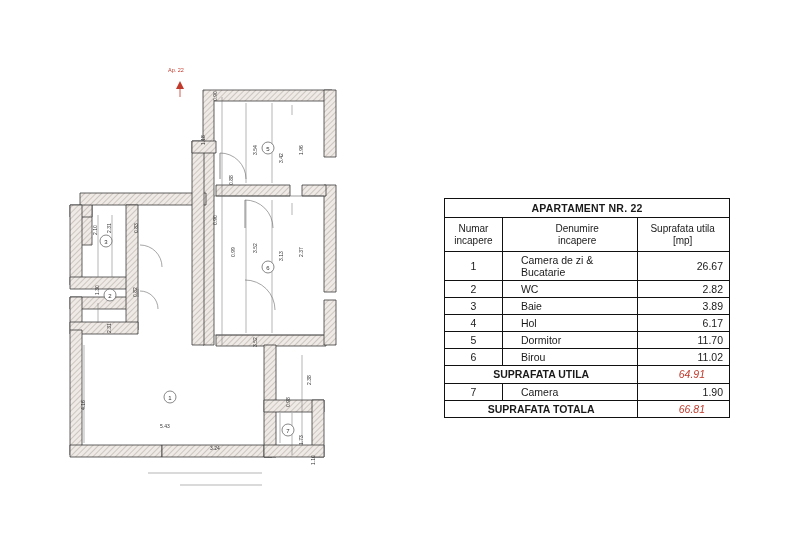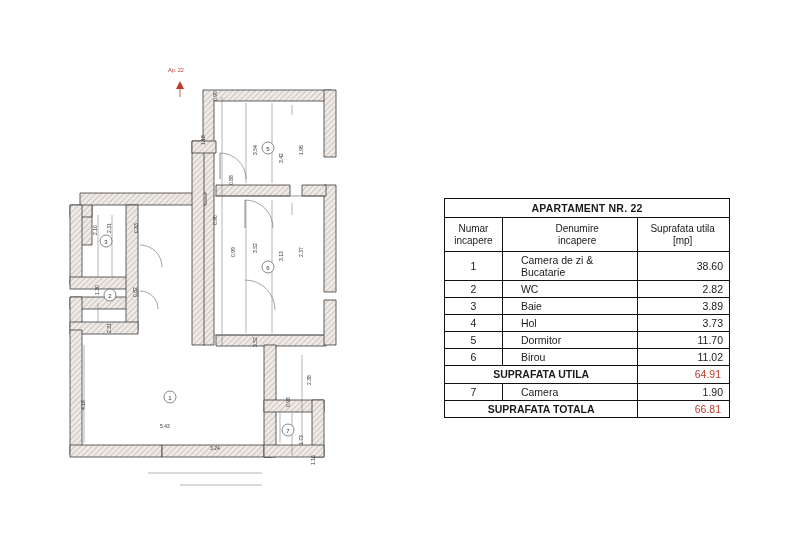--- a/index.html
+++ b/index.html
@@ -81,22 +81,23 @@
     width: 92px;
     text-align: right;
     padding-right: 6px;
   }
   table.apt .sum-label {
     text-align: center;
     font-weight: bold;
   }
   table.apt .sum-val {
     text-align: right;
-    padding-right: 8px;
+    padding-right: 24px;
     color: #c0392b;
+    font-style: italic;
   }
   .hdr-two-line { display: block; }
   
   .plan-label {
     position: absolute;
     font-size: 5px;
     color: #333;
     white-space: nowrap;
   }
   .apt-tag {
@@ -257,36 +258,36 @@
           </td>
           <td class="hdr c-area" style="text-align:center;">
             <span class="hdr-two-line">Suprafata utila</span>
             <span class="hdr-two-line">[mp]</span>
           </td>
         </tr>
 
         <tr>
           <td class="c-num">1</td>
           <td class="c-name">Camera de zi &amp; Bucatarie</td>
-          <td class="c-area">38.60</td>
+          <td class="c-area">26.67</td>
         </tr>
         <tr>
           <td class="c-num">2</td>
           <td class="c-name">WC</td>
           <td class="c-area">2.82</td>
         </tr>
         <tr>
           <td class="c-num">3</td>
           <td class="c-name">Baie</td>
           <td class="c-area">3.89</td>
         </tr>
         <tr>
           <td class="c-num">4</td>
           <td class="c-name">Hol</td>
-          <td class="c-area">3.73</td>
+          <td class="c-area">6.17</td>
         </tr>
         <tr>
           <td class="c-num">5</td>
           <td class="c-name">Dormitor</td>
           <td class="c-area">11.70</td>
         </tr>
         <tr>
           <td class="c-num">6</td>
           <td class="c-name">Birou</td>
           <td class="c-area">11.02</td>

